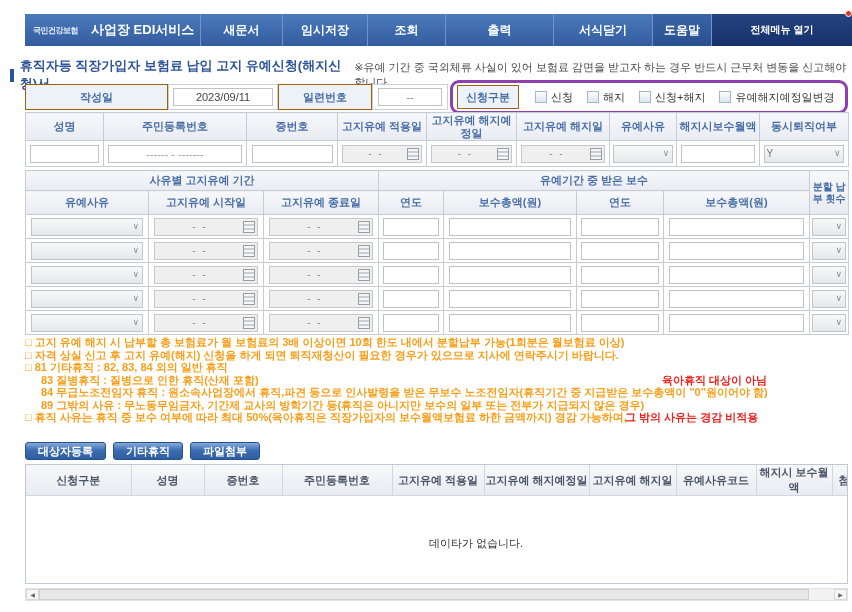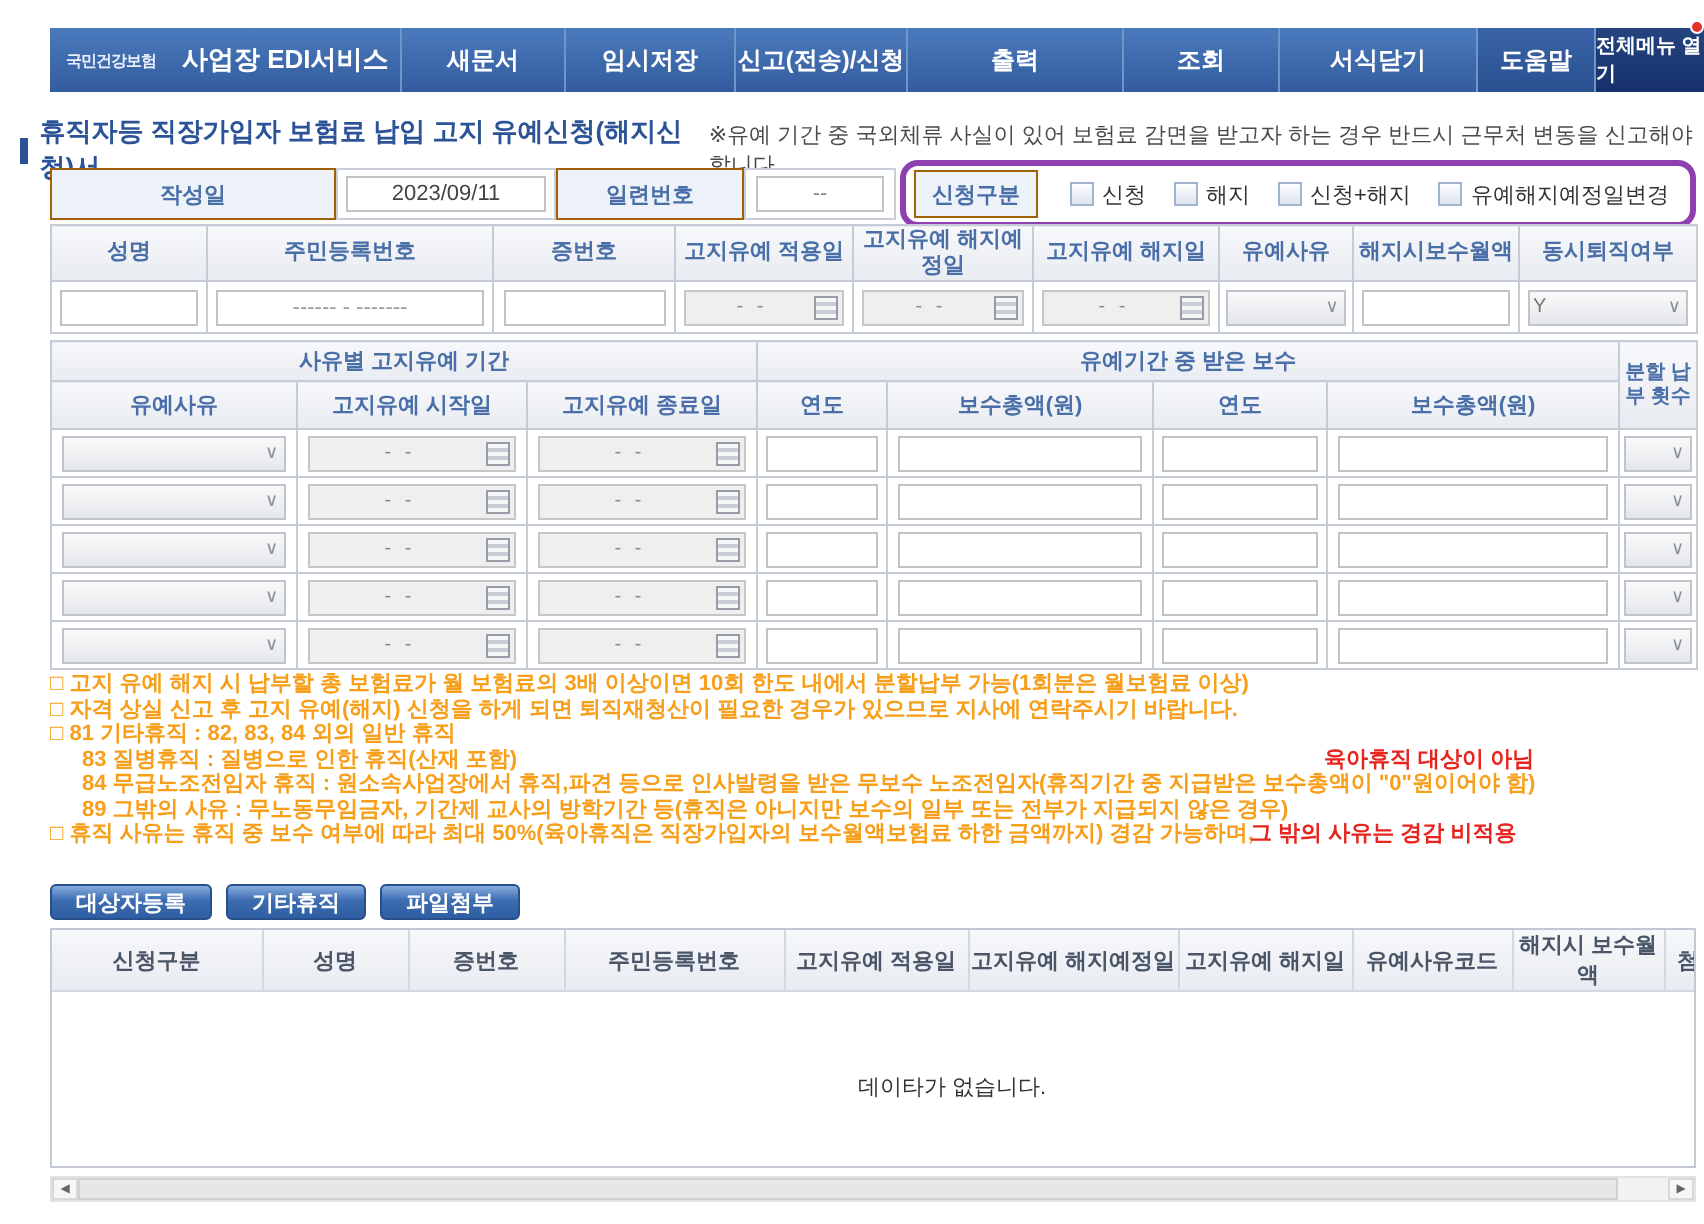--- a/index.html
+++ b/index.html
@@ -102,23 +102,22 @@
 <body>
 
 <div class="nav">
   <div class="nav-seg seg-logo">
     <span class="logo-txt">국민건강보험</span>
     <span class="logo-dot"></span>
     <span class="brand">사업장 EDI서비스</span>
   </div>
   <div class="nav-seg" style="width:82px">새문서</div>
   <div class="nav-seg" style="width:85px">임시저장</div>
-  <div class="nav-seg" style="width:86px">신고(전송)/신청</div>
+  <div class="nav-seg" style="width:78px">조회</div>
   <div class="nav-seg" style="width:108px">출력</div>
-  <div class="nav-seg" style="width:78px">조회</div>
   <div class="nav-seg" style="width:99px">서식닫기</div>
   <div class="nav-seg seg-help" style="width:59px">도움말</div>
   <div class="nav-seg seg-all" style="flex:1">전체메뉴 열기</div>
 </div>
 
 <div class="titlebar">
   <div class="marker"></div>
   <div class="title">휴직자등 직장가입자 보험료 납입 고지 유예신청(해지신청)서</div>
   <div class="notice">※유예 기간 중 국외체류 사실이 있어 보험료 감면을 받고자 하는 경우 반드시 근무처 변동을 신고해야 합니다.</div>
 </div>

